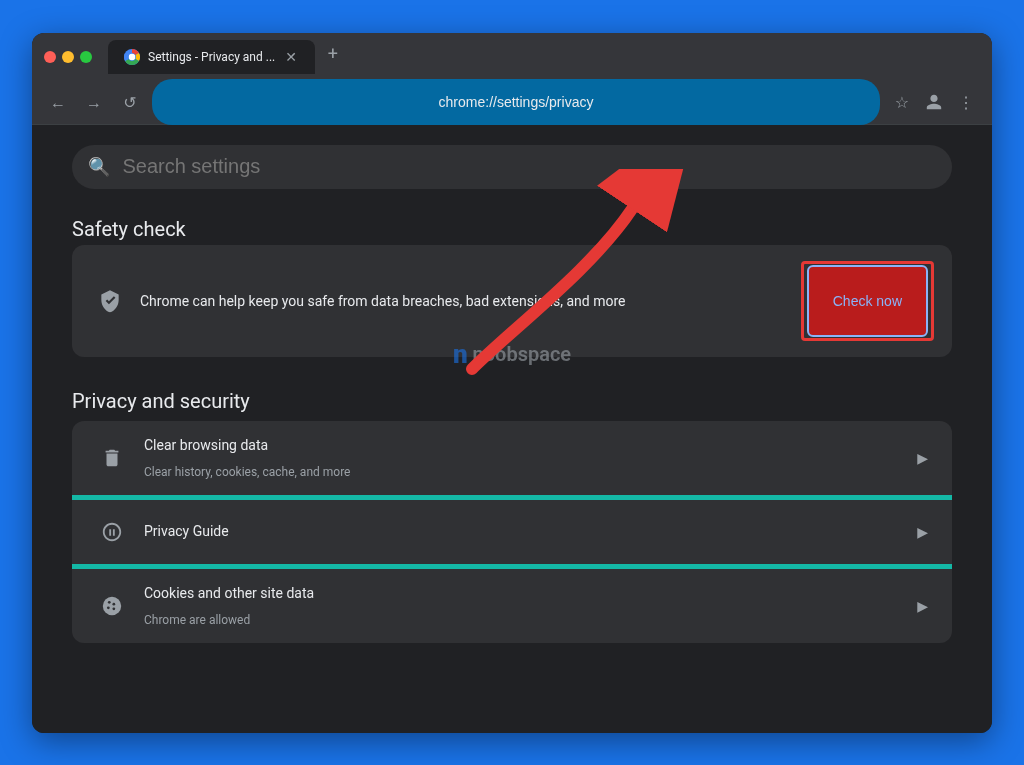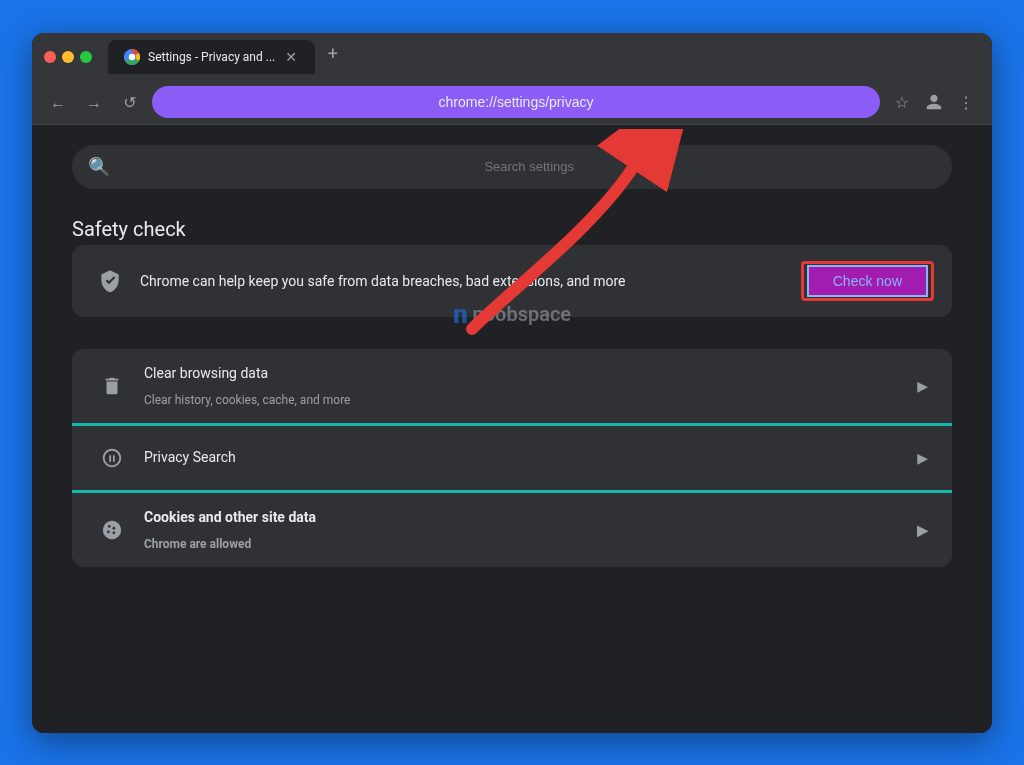--- a/index.html
+++ b/index.html
@@ -120,24 +120,24 @@
       align-items: center;
       justify-content: center;
       border-radius: 50%;
       cursor: pointer;
       color: #9aa0a6;
       font-size: 16px;
     }
 
     .address-input {
       flex: 1;
-      background: #8b5cf6;
+      background: #0369a1;
       border: none;
       border-radius: 20px;
-      height: 32px;
+      height: 46px;
       padding: 0 16px;
       color: #e8eaed;
       font-size: 14px;
       outline: none;
       text-align: center;
     }
 
     .toolbar-icons {
       display: flex;
       align-items: center;
@@ -180,22 +180,21 @@
       color: #9aa0a6;
       font-size: 18px;
     }
 
     .search-input {
       flex: 1;
       background: transparent;
       border: none;
       outline: none;
       color: #c4b5fd;
-      font-size: 13px;
-      text-align: center;
+      font-size: 20px;
     }
 
     
     .section-title {
       font-size: 20px;
       font-weight: 400;
       color: #e8eaed;
       margin-bottom: 4px;
     }
 
@@ -219,24 +218,24 @@
       justify-content: center;
     }
 
     .safety-check-text {
       flex: 1;
       font-size: 14px;
       color: #e8eaed;
     }
 
     .check-now-btn {
-      background: #a21caf;
+      background: #b91c1c;
       border: 2px solid #8ab4f8;
-      border-radius: 0;
-      padding: 6px 24px;
+      border-radius: 6px;
+      padding: 26px 24px;
       color: #8ab4f8;
       font-size: 14px;
       cursor: pointer;
       white-space: nowrap;
       position: relative;
     }
 
     .red-box {
       position: absolute;
       top: -4px;
@@ -261,27 +260,26 @@
       overflow: hidden;
     }
 
     .settings-item {
       background: #303134;
       padding: 16px 24px;
       display: flex;
       align-items: center;
       gap: 16px;
       cursor: pointer;
-      border-bottom: 3px solid #14b8a6;
+      border-bottom: 5px solid #14b8a6;
       position: relative;
     }
 
     .settings-item:last-child {
       border-bottom: none;
-      font-weight: bold;
     }
 
     .settings-item-icon {
       width: 32px;
       height: 32px;
       display: flex;
       align-items: center;
       justify-content: center;
       color: #9aa0a6;
       font-size: 20px;
@@ -410,20 +408,21 @@
     </div>
 
     <div class="watermark-area">
       <div class="watermark-inner">
         <span style="color:#1a73e8; font-size:26px; font-weight:900; letter-spacing:-1px;">n</span>
         <span style="color:#9aa0a6; font-size:20px; font-weight:600;">noobspace</span>
       </div>
     </div>
 
     <div style="margin-top: 32px; position: relative;">
+      <h2 class="privacy-section-title">Privacy and security</h2>
 
       <svg style="position:absolute; top:-220px; left:320px; width:300px; height:220px; pointer-events:none; z-index:20;" viewBox="0 0 300 220">
 
         <defs>
           <marker id="arrowhead" markerWidth="10" markerHeight="7" refX="0" refY="3.5" orient="auto">
             <polygon points="0 0, 10 3.5, 0 7" fill="#e53935"></polygon>
           </marker>
         </defs>
         <path d="M 80 200 C 120 160, 200 100, 240 40" stroke="#e53935" stroke-width="12" fill="none" marker-end="url(#arrowhead)" stroke-linecap="round"></path>
       </svg>
@@ -443,21 +442,21 @@
           <span class="settings-chevron">▶</span>
         </div>
 
         <div class="settings-item">
           <div class="settings-item-icon">
             <svg width="22" height="22" viewBox="0 0 24 24" fill="#9aa0a6">
               <path d="M12 2C6.48 2 2 6.48 2 12s4.48 10 10 10 10-4.48 10-10S17.52 2 12 2zm0 18c-4.41 0-8-3.59-8-8s3.59-8 8-8 8 3.59 8 8-3.59 8-8 8zm-1-4H9V9h2v7zm4 0h-2V9h2v7z"></path>
             </svg>
           </div>
           <div class="settings-item-text">
-            <div class="settings-item-title">Privacy Search</div>
+            <div class="settings-item-title">Privacy Guide</div>
           </div>
           <span class="settings-chevron">▶</span>
         </div>
 
         <div class="settings-item">
           <div class="settings-item-icon">
             <svg width="22" height="22" viewBox="0 0 24 24" fill="#9aa0a6">
               <circle cx="12" cy="12" r="10"></circle>
               <circle cx="9" cy="8" r="1.5" fill="#303134"></circle>
               <circle cx="14" cy="10" r="1.5" fill="#303134"></circle>

